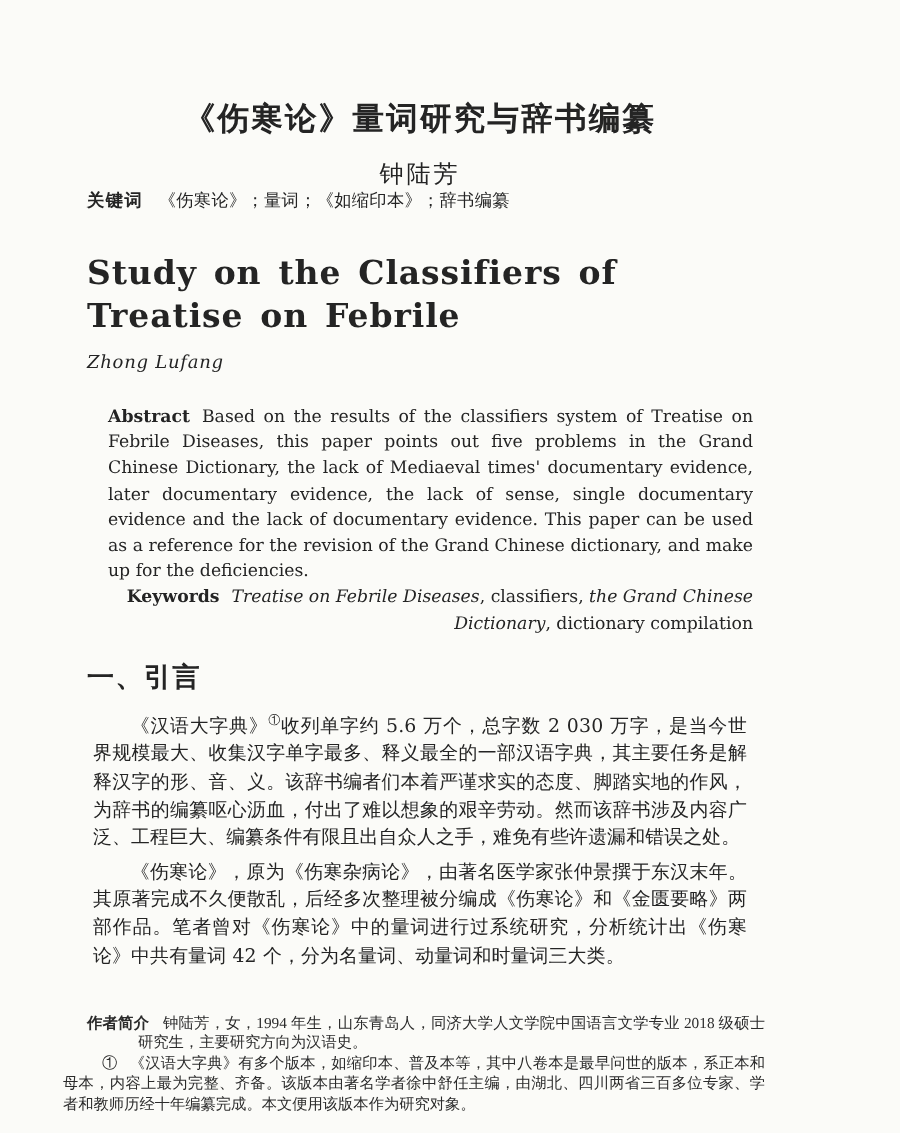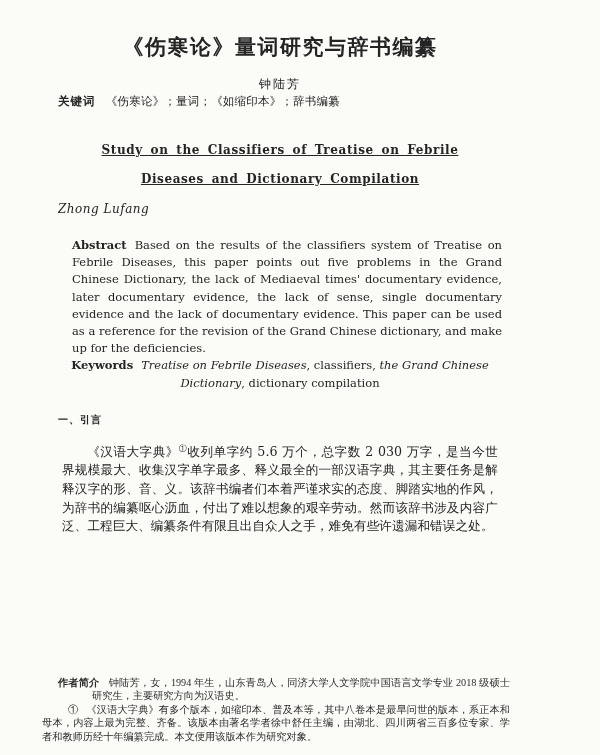--- a/index.html
+++ b/index.html
@@ -7,82 +7,81 @@
     width:600px;height:755px;
     background:#fbfbf8;
     font-family:"DejaVu Serif","Liberation Serif",serif;
     color:#242424;
     overflow:hidden;
   }
   .page{
     position:relative;
     width:556px;height:755px;
     box-sizing:border-box;
-    padding:32px 54px 0 58px;
+    padding:64px 54px 0 58px;
     border-radius:24px;
   }
   
   .title-zh{
     margin:0;
     font-size:21px;
     font-weight:bold;
     text-align:center;
     letter-spacing:1.5px;
     line-height:30px;
   }
   .author-zh{
     margin-top:14px;
     text-align:center;
-    font-size:12px;
+    font-size:16px;
     letter-spacing:2px;
     line-height:16px;
   }
   .zh-meta{
     margin:0;
     font-size:11.5px;
     line-height:18px;
     text-align:justify;
     letter-spacing:.2px;
   }
   .zh-abstract{margin-top:28px;}
   .zh-keywords{margin-top:0;}
   .lbl-zh{font-weight:bold;margin-right:.9em;letter-spacing:1px;}
   
   .title-en{
     margin:26px 0 0 0;
-    font-size:12px;
+    font-size:22px;
     font-weight:bold;
-    text-align:center;
+    text-align:left;
     line-height:29px;
     letter-spacing:.6px;
     word-spacing:3px;
-    text-decoration:underline;
   }
   .author-en{
     margin-top:8px;
     text-align:left;
     font-style:italic;
     font-size:12px;
     line-height:15px;
     letter-spacing:.5px;
   }
   .en-meta{
     margin:0;
     font-size:11.5px;
     line-height:17.2px;
     text-align:justify;
   }
   .en-abstract{margin-top:20px;margin-left:14px;}
-  .en-keywords{margin-top:0;text-align:center;}
+  .en-keywords{margin-top:0;text-align:right;}
   .lbl-en{font-weight:bold;margin-right:.7em;}
   .italic{font-style:italic;}
   
   .section-heading{
     margin:18px 0 0 0;
-    font-size:10px;
+    font-size:18px;
     font-weight:bold;
     line-height:20px;
     letter-spacing:1px;
   }
   .body-p{
     margin:4px;
     font-size:12.6px;
     line-height:18.6px;
     text-align:justify;
     text-indent:2em;
@@ -125,39 +124,39 @@
 
   <div class="author-zh">钟陆芳</div>
 
 
   <p class="zh-meta zh-keywords">
     <span class="lbl-zh">关键词</span><span>《伤寒论》；量词；《如缩印本》；辞书编纂</span>
   </p>
 
   <h2 class="title-en">
     <span>Study on the Classifiers of Treatise on Febrile</span><br>
-    <span>Diseases and Dictionary Compilation</span>
   </h2>
 
   <div class="author-en">Zhong Lufang</div>
 
   <p class="en-meta en-abstract">
     <span class="lbl-en">Abstract</span><span>Based on the results of the classifiers system of Treatise on Febrile Diseases, this paper points out five problems in the Grand Chinese Dictionary, the lack of Mediaeval times' documentary evidence, later documentary evidence, the lack of sense, single documentary evidence and the lack of documentary evidence. This paper can be used as a reference for the revision of the Grand Chinese dictionary, and make up for the deficiencies.</span>
   </p>
 
   <p class="en-meta en-keywords">
     <span class="lbl-en">Keywords</span><span class="italic">Treatise on Febrile Diseases</span><span>, classifiers, </span><span class="italic">the Grand Chinese Dictionary</span><span>, dictionary compilation</span>
   </p>
 
   <h3 class="section-heading">一、引言</h3>
 
   <p class="body-p first">
     <span>《汉语大字典》</span><sup class="note-ref">①</sup><span>收列单字约 5.6 万个，总字数 2 030 万字，是当今世界规模最大、收集汉字单字最多、释义最全的一部汉语字典，其主要任务是解释汉字的形、音、义。该辞书编者们本着严谨求实的态度、脚踏实地的作风，为辞书的编纂呕心沥血，付出了难以想象的艰辛劳动。然而该辞书涉及内容广泛、工程巨大、编纂条件有限且出自众人之手，难免有些许遗漏和错误之处。</span>
   </p>
 
+  <p class="body-p">《伤寒论》，原为《伤寒杂病论》，由著名医学家张仲景撰于东汉末年。其原著完成不久便散乱，后经多次整理被分编成《伤寒论》和《金匮要略》两部作品。笔者曾对《伤寒论》中的量词进行过系统研究，分析统计出《伤寒论》中共有量词 42 个，分为名量词、动量词和时量词三大类。</p>
 
   <div class="footnotes">
     <p class="fn fn-bio">
       <span class="lbl-fn">作者简介</span><span>钟陆芳，女，1994 年生，山东青岛人，同济大学人文学院中国语言文学专业 2018 级硕士研究生，主要研究方向为汉语史。</span>
     </p>
     <p class="fn fn-note">
       <span class="fn-marker">①</span><span>《汉语大字典》有多个版本，如缩印本、普及本等，其中八卷本是最早问世的版本，系正本和母本，内容上最为完整、齐备。该版本由著名学者徐中舒任主编，由湖北、四川两省三百多位专家、学者和教师历经十年编纂完成。本文便用该版本作为研究对象。</span>
     </p>
   </div>
 

